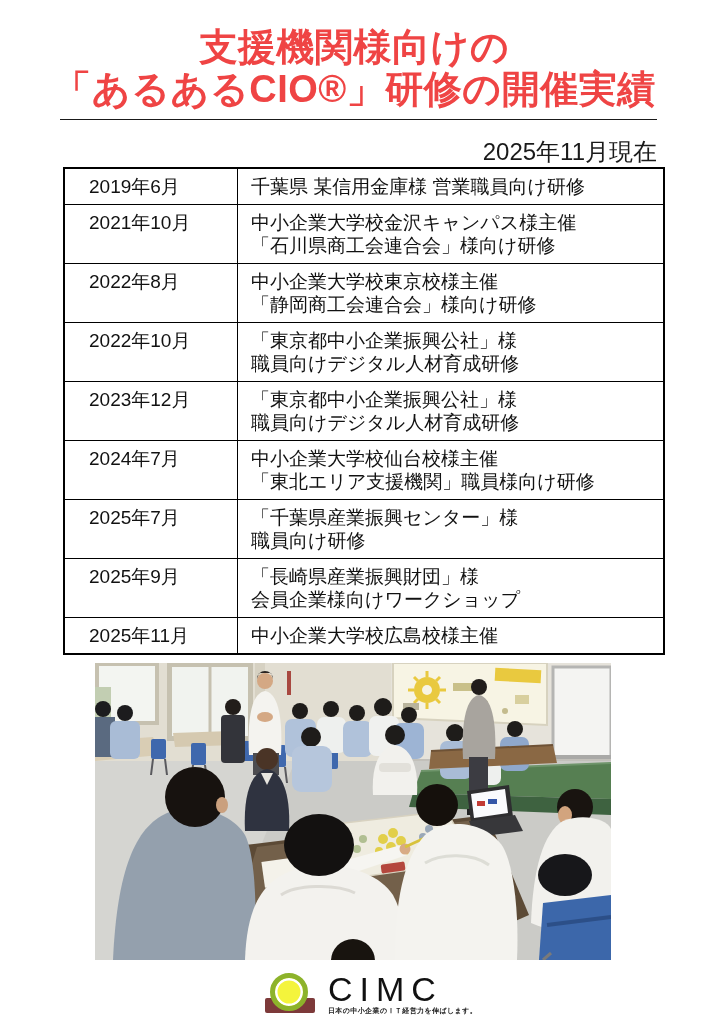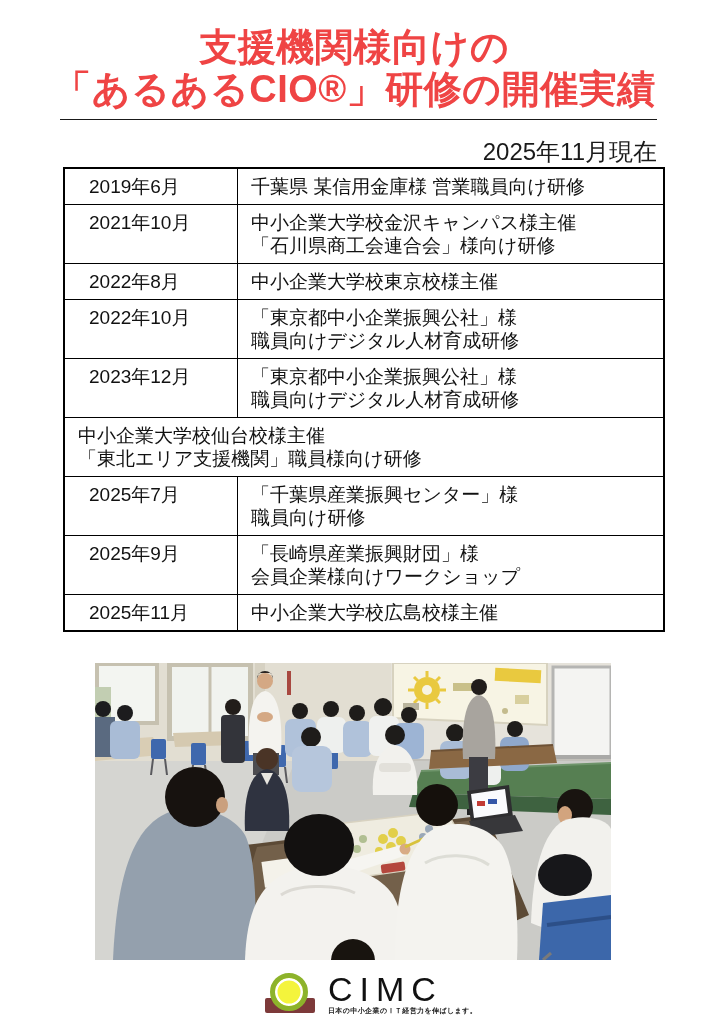--- a/index.html
+++ b/index.html
@@ -81,37 +81,39 @@
         <div class="cell cdate">2021年10月</div>
         <div class="cell cdesc">
           <div>中小企業大学校金沢キャンパス様主催</div>
           <div>「石川県商工会連合会」様向け研修</div>
         </div>
       </div>
       <div class="trow">
         <div class="cell cdate">2022年8月</div>
         <div class="cell cdesc">
           <div>中小企業大学校東京校様主催</div>
+          <div>「静岡商工会連合会」様向け研修</div>
         </div>
       </div>
       <div class="trow">
         <div class="cell cdate">2022年10月</div>
         <div class="cell cdesc">
           <div>「東京都中小企業振興公社」様</div>
           <div>職員向けデジタル人材育成研修</div>
         </div>
       </div>
       <div class="trow">
         <div class="cell cdate">2023年12月</div>
         <div class="cell cdesc">
           <div>「東京都中小企業振興公社」様</div>
           <div>職員向けデジタル人材育成研修</div>
         </div>
       </div>
       <div class="trow">
+        <div class="cell cdate">2024年7月</div>
         <div class="cell cdesc">
           <div>中小企業大学校仙台校様主催</div>
           <div>「東北エリア支援機関」職員様向け研修</div>
         </div>
       </div>
       <div class="trow">
         <div class="cell cdate">2025年7月</div>
         <div class="cell cdesc">
           <div>「千葉県産業振興センター」様</div>
           <div>職員向け研修</div>

